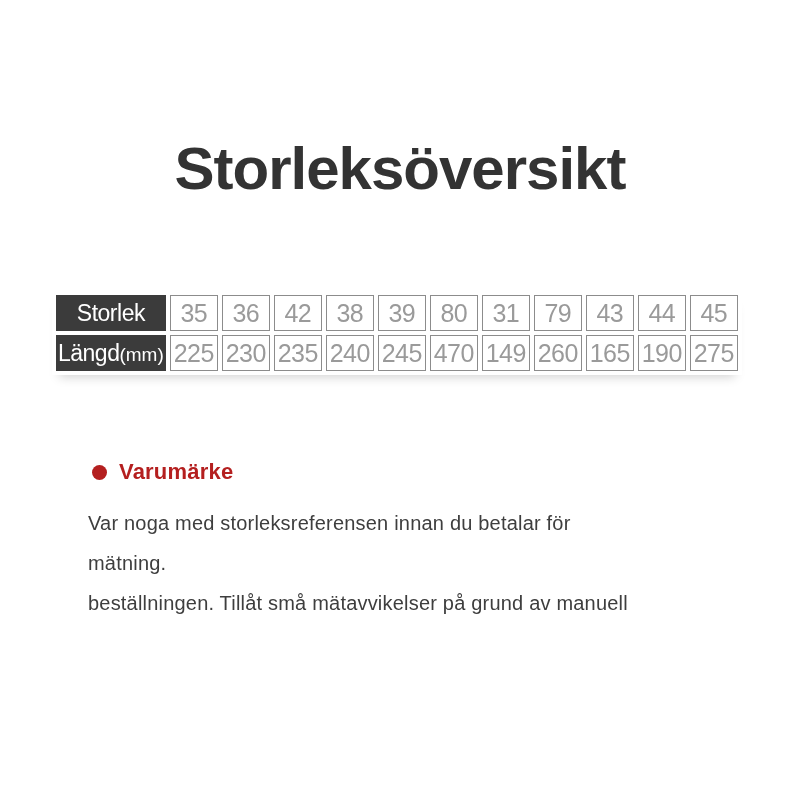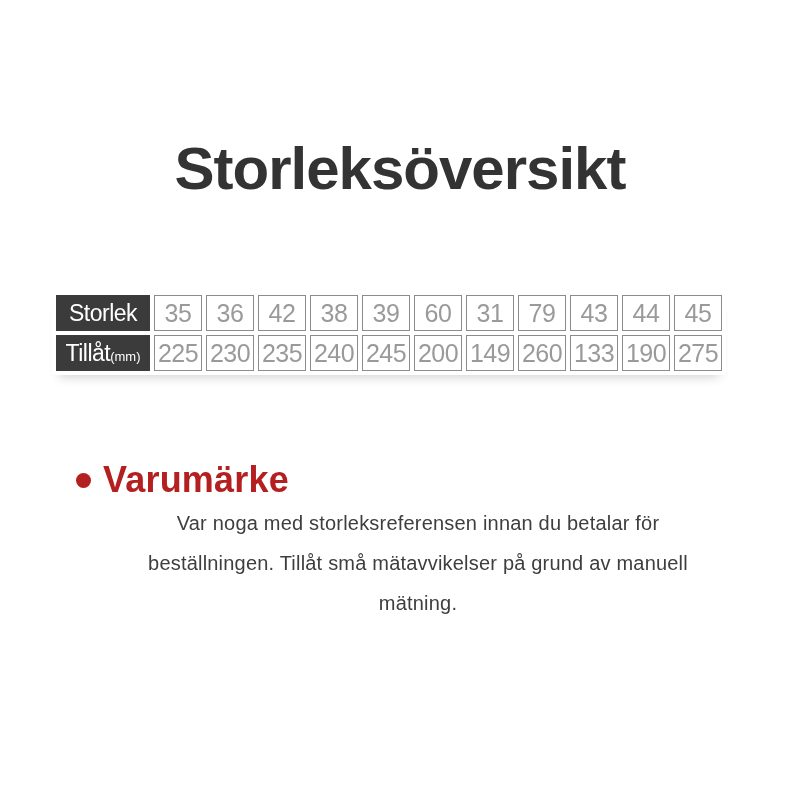--- a/index.html
+++ b/index.html
@@ -41,44 +41,44 @@
       font-weight: 400;
       font-size: 23px;
       width: 94px;
       height: 36px;
       padding: 0 1px;
       text-align: center;
       white-space: nowrap;
       letter-spacing: -0.5px;
     }
     .size-table th .unit {
-      font-size: 13px;
+      font-size: 19px;
       letter-spacing: 0;
     }
     .size-table td {
       background: #ffffff;
       border: 1px solid #8c8c8c;
       color: #9a9a9a;
       font-size: 25px;
       font-weight: 400;
       width: 48px;
       height: 36px;
       padding: 0;
       text-align: center;
       letter-spacing: -0.5px;
     }
 
     .brand-heading {
       position: absolute;
       top: 459px;
-      left: 76px;
+      left: 92px;
       display: flex;
       align-items: center;
       color: #b41f1f;
-      font-size: 36px;
+      font-size: 22px;
       font-weight: 700;
       letter-spacing: 0.2px;
     }
     .bullet-dot {
       display: inline-block;
       width: 15px;
       height: 15px;
       border-radius: 50%;
       background: #b41f1f;
       margin-right: 12px;
@@ -88,62 +88,62 @@
     .brand-body {
       position: absolute;
       top: 503px;
       left: 88px;
       width: 660px;
       font-size: 20px;
       line-height: 40px;
       color: #3e3e3e;
       letter-spacing: 0.2px;
     }
-    .brand-body .line { white-space: nowrap; text-align: center; }
+    .brand-body .line { white-space: nowrap; }
   </style>
 </head>
 <body>
 
 <h1 class="page-title">Storleksöversikt</h1>
 
 <table class="size-table">
   <tbody>
     <tr>
       <th>Storlek</th>
       <td>35</td>
       <td>36</td>
       <td>42</td>
       <td>38</td>
       <td>39</td>
-      <td>60</td>
+      <td>80</td>
       <td>31</td>
       <td>79</td>
       <td>43</td>
       <td>44</td>
       <td>45</td>
     </tr>
     <tr>
-      <th><span>Tillåt</span><span class="unit">(mm)</span></th>
+      <th><span>Längd</span><span class="unit">(mm)</span></th>
       <td>225</td>
       <td>230</td>
       <td>235</td>
       <td>240</td>
       <td>245</td>
-      <td>200</td>
+      <td>470</td>
       <td>149</td>
       <td>260</td>
-      <td>133</td>
+      <td>165</td>
       <td>190</td>
       <td>275</td>
     </tr>
   </tbody>
 </table>
 
 <div class="brand-heading">
   <span class="bullet-dot"></span>
   <span>Varumärke</span>
 </div>
 
 <div class="brand-body">
   <div class="line">Var noga med storleksreferensen innan du betalar för</div>
+  <div class="line">mätning.</div>
   <div class="line">beställningen. Tillåt små mätavvikelser på grund av manuell</div>
-  <div class="line">mätning.</div>
 </div>
 
 </body></html>

